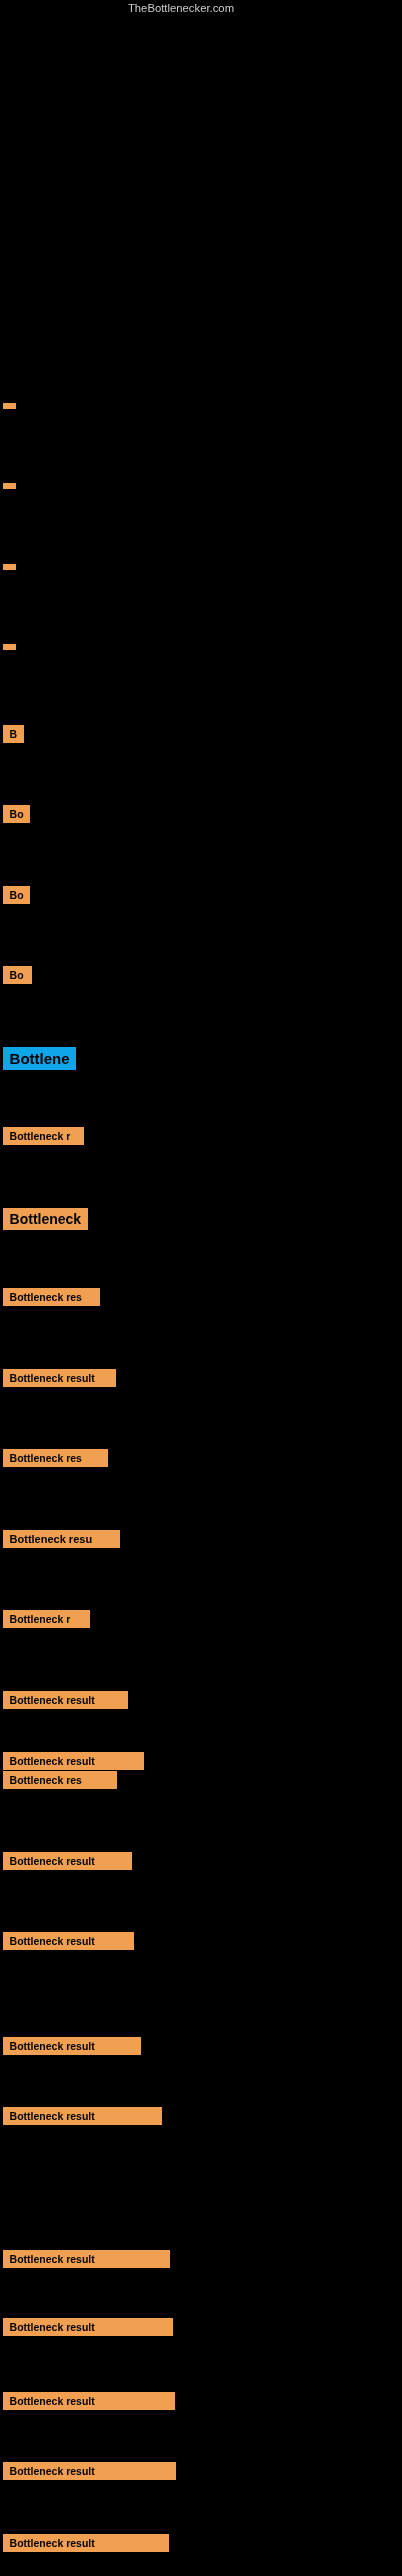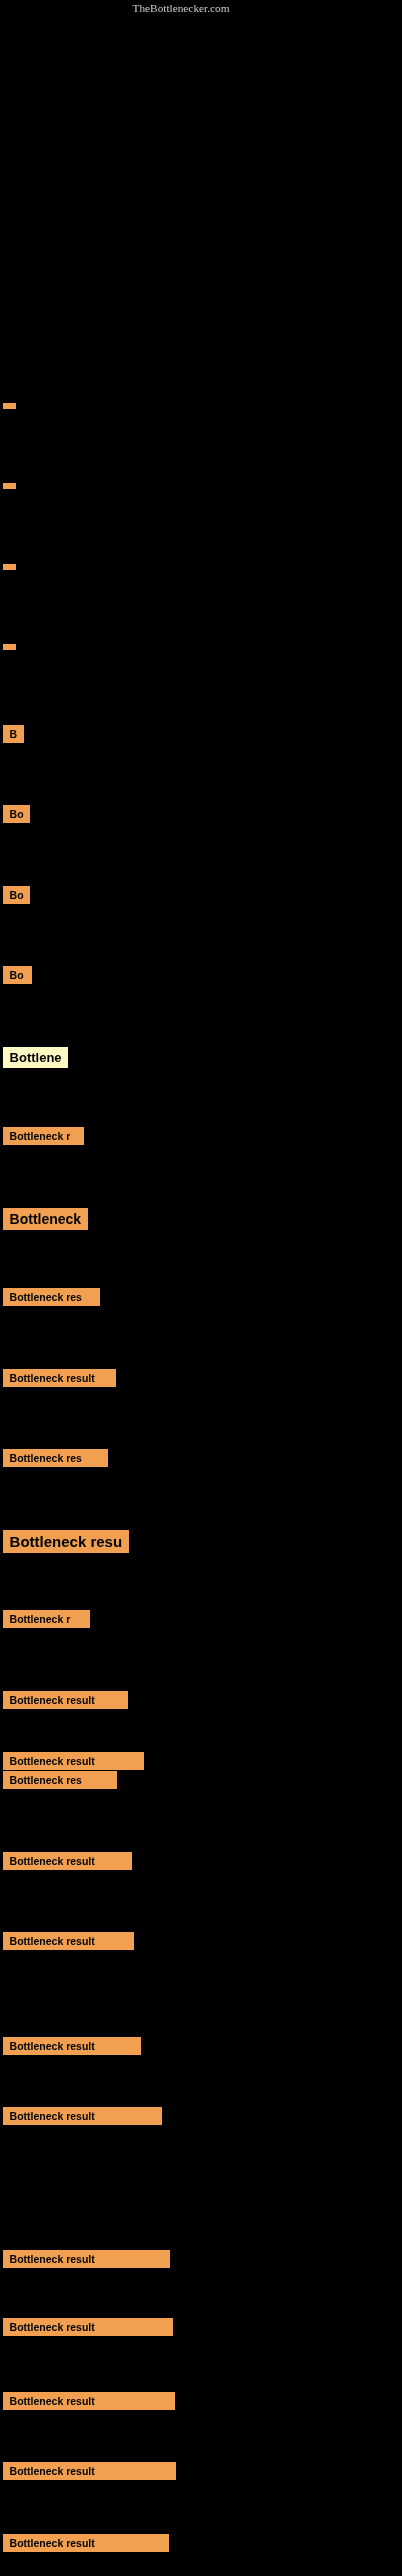--- a/index.html
+++ b/index.html
@@ -18,40 +18,40 @@
       color: #cccccc;
       font-size: 11.3px;
       text-align: center;
       padding-top: 6.4px;
       padding-bottom: 3.2px;
     }
   </style>
 </head>
 <body>
 
-<div style="position:absolute;top:0;left:0;width:362px;text-align:center;font-family:Liberation Serif, serif;">
+<div style="position:absolute;top:0;left:0;width:362px;text-align:center;">
   <span class="site-title">TheBottlenecker.com</span>
 </div>
 
 <div id="growing-container" style="position:absolute;top:0;left:0;width:403px;height:2576px;">
 <div style="position: absolute; top: 403px; left: 3.2px; background-color: rgb(240, 160, 80); color: rgb(0, 0, 0); font-size: 10.5px; font-weight: bold; padding: 3.2px 6.4px; min-width: 4.8px; white-space: nowrap; display: inline-block;"></div>
     <div style="position: absolute; top: 483px; left: 3.2px; background-color: rgb(240, 160, 80); color: rgb(0, 0, 0); font-size: 10.5px; font-weight: bold; padding: 3.2px 6.4px; min-width: 4.8px; white-space: nowrap; display: inline-block;"></div>
     <div style="position: absolute; top: 564px; left: 3.2px; background-color: rgb(240, 160, 80); color: rgb(0, 0, 0); font-size: 10.5px; font-weight: bold; padding: 3.2px 6.4px; min-width: 4.8px; white-space: nowrap; display: inline-block;"></div>
     <div style="position: absolute; top: 644px; left: 3.2px; background-color: rgb(240, 160, 80); color: rgb(0, 0, 0); font-size: 10.5px; font-weight: bold; padding: 3.2px 6.4px; min-width: 8px; white-space: nowrap; display: inline-block;"></div>
     <div style="position: absolute; top: 725px; left: 3.2px; background-color: rgb(240, 160, 80); color: rgb(0, 0, 0); font-size: 10.5px; font-weight: bold; padding: 3.2px 6.4px; min-width: 14.5px; white-space: nowrap; display: inline-block;">B</div>
     <div style="position: absolute; top: 805px; left: 3.2px; background-color: rgb(240, 160, 80); color: rgb(0, 0, 0); font-size: 10.5px; font-weight: bold; padding: 3.2px 6.4px; min-width: 19.3px; white-space: nowrap; display: inline-block;">Bo</div>
     <div style="position: absolute; top: 886px; left: 3.2px; background-color: rgb(240, 160, 80); color: rgb(0, 0, 0); font-size: 10.5px; font-weight: bold; padding: 3.2px 6.4px; min-width: 24px; white-space: nowrap; display: inline-block;">Bo</div>
     <div style="position: absolute; top: 966px; left: 3.2px; background-color: rgb(240, 160, 80); color: rgb(0, 0, 0); font-size: 10.5px; font-weight: bold; padding: 3.2px 6.4px; min-width: 29px; white-space: nowrap; display: inline-block;">Bo</div>
-    <div style="position: absolute; top: 1047px; left: 3.2px; background-color: #fef9c3; color: rgb(0, 0, 0); font-size: 13px; font-weight: bold; padding: 3.2px 6.4px; min-width: 56px; white-space: nowrap; display: inline-block;">Bottlene</div>
+    <div style="position: absolute; top: 1047px; left: 3.2px; background-color: #0ea5e9; color: rgb(0, 0, 0); font-size: 15px; font-weight: bold; padding: 3.2px 6.4px; min-width: 56px; white-space: nowrap; display: inline-block;">Bottlene</div>
     <div style="position: absolute; top: 1127px; left: 3.2px; background-color: rgb(240, 160, 80); color: rgb(0, 0, 0); font-size: 10.5px; font-weight: bold; padding: 3.2px 6.4px; min-width: 81px; white-space: nowrap; display: inline-block;">Bottleneck r</div>
     <div style="position: absolute; top: 1208px; left: 3.2px; background-color: rgb(240, 160, 80); color: rgb(0, 0, 0); font-size: 14px; font-weight: bold; padding: 3.2px 6.4px; min-width: 72px; white-space: nowrap; display: inline-block;">Bottleneck</div>
     <div style="position: absolute; top: 1288px; left: 3.2px; background-color: rgb(240, 160, 80); color: rgb(0, 0, 0); font-size: 10.5px; font-weight: bold; padding: 3.2px 6.4px; min-width: 97px; white-space: nowrap; display: inline-block;">Bottleneck res</div>
     <div style="position: absolute; top: 1369px; left: 3.2px; background-color: rgb(240, 160, 80); color: rgb(0, 0, 0); font-size: 10.5px; font-weight: bold; padding: 3.2px 6.4px; min-width: 113px; white-space: nowrap; display: inline-block;">Bottleneck result</div>
     <div style="position: absolute; top: 1449px; left: 3.2px; background-color: rgb(240, 160, 80); color: rgb(0, 0, 0); font-size: 10.5px; font-weight: bold; padding: 3.2px 6.4px; min-width: 105px; white-space: nowrap; display: inline-block;">Bottleneck res</div>
-    <div style="position: absolute; top: 1530px; left: 3.2px; background-color: rgb(240, 160, 80); color: rgb(0, 0, 0); font-size: 15px; font-weight: bold; padding: 3.2px 6.4px; min-width: 117px; white-space: nowrap; display: inline-block;">Bottleneck resu</div>
+    <div style="position: absolute; top: 1530px; left: 3.2px; background-color: rgb(240, 160, 80); color: rgb(0, 0, 0); font-size: 11px; font-weight: bold; padding: 3.2px 6.4px; min-width: 117px; white-space: nowrap; display: inline-block;">Bottleneck resu</div>
     <div style="position: absolute; top: 1610px; left: 3.2px; background-color: rgb(240, 160, 80); color: rgb(0, 0, 0); font-size: 10.5px; font-weight: bold; padding: 3.2px 6.4px; min-width: 87px; white-space: nowrap; display: inline-block;">Bottleneck r</div>
     <div style="position: absolute; top: 1691px; left: 3.2px; background-color: rgb(240, 160, 80); color: rgb(0, 0, 0); font-size: 10.5px; font-weight: bold; padding: 3.2px 6.4px; min-width: 125px; white-space: nowrap; display: inline-block;">Bottleneck result</div>
     <div style="position: absolute; top: 1771px; left: 3.2px; background-color: rgb(240, 160, 80); color: rgb(0, 0, 0); font-size: 10.5px; font-weight: bold; padding: 3.2px 6.4px; min-width: 114px; white-space: nowrap; display: inline-block;">Bottleneck res</div>
     <div style="position: absolute; top: 1852px; left: 3.2px; background-color: rgb(240, 160, 80); color: rgb(0, 0, 0); font-size: 10.5px; font-weight: bold; padding: 3.2px 6.4px; min-width: 129px; white-space: nowrap; display: inline-block;">Bottleneck result</div>
     <div style="position: absolute; top: 1932px; left: 3.2px; background-color: rgb(240, 160, 80); color: rgb(0, 0, 0); font-size: 10.5px; font-weight: bold; padding: 3.2px 6.4px; min-width: 131px; white-space: nowrap; display: inline-block;">Bottleneck result</div>
   </div>
 
 <div id="items-container" style="position:absolute;top:0;left:0;width:403px;height:2576px;">
 <div style="position: absolute; top: 1752px; left: 3.2px; background-color: rgb(240, 160, 80); color: rgb(0, 0, 0); font-size: 10.5px; font-weight: bold; padding: 3.2px 6.4px; width: 141px; white-space: nowrap; display: inline-block;">Bottleneck result</div>
     <div style="position: absolute; top: 2037px; left: 3.2px; background-color: rgb(240, 160, 80); color: rgb(0, 0, 0); font-size: 10.5px; font-weight: bold; padding: 3.2px 6.4px; width: 138px; white-space: nowrap; display: inline-block;">Bottleneck result</div>

